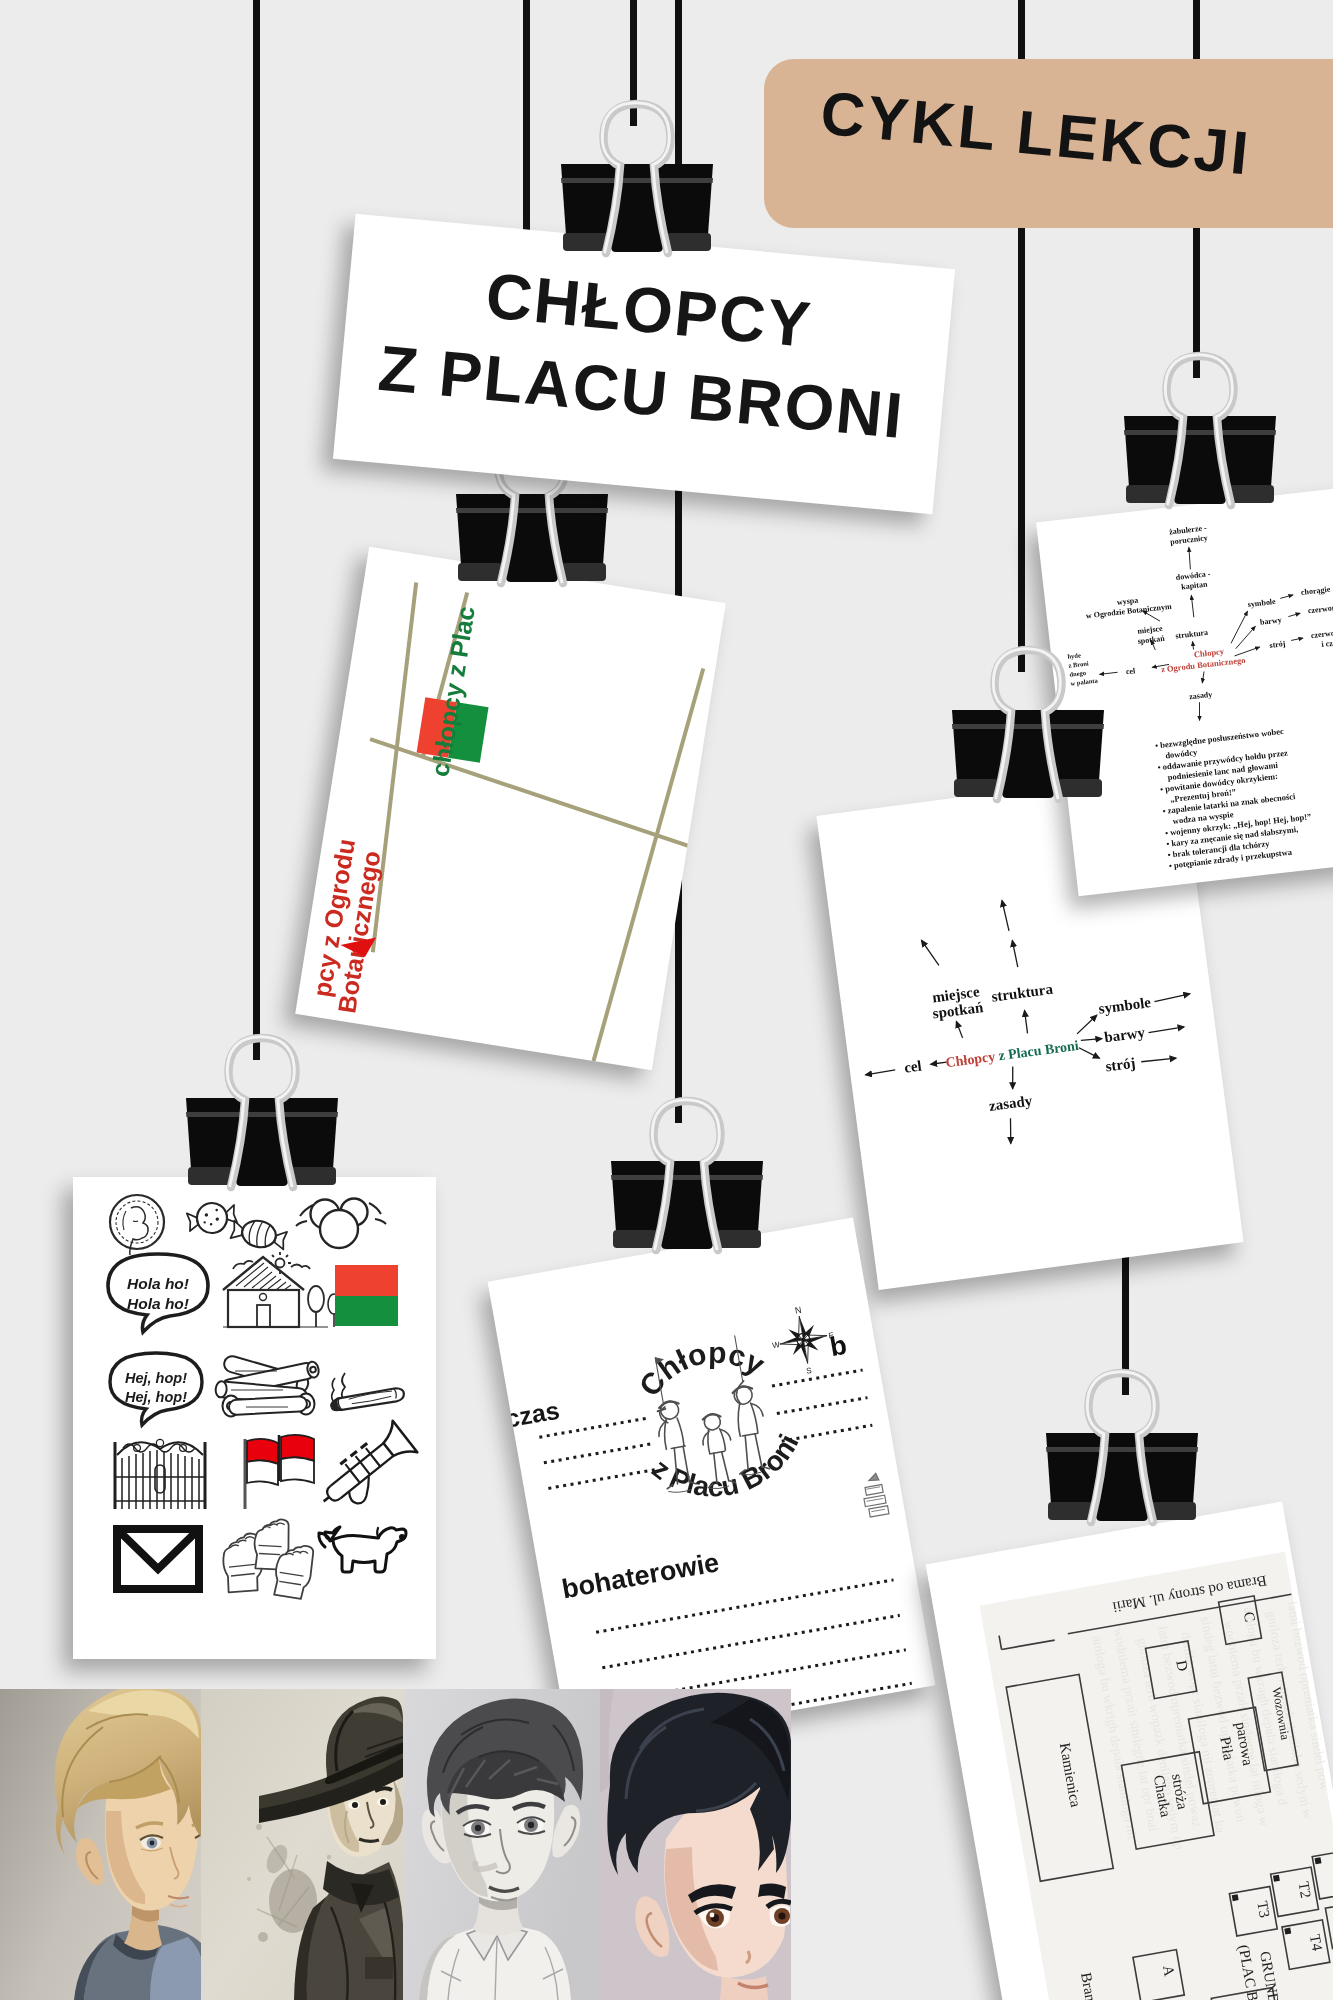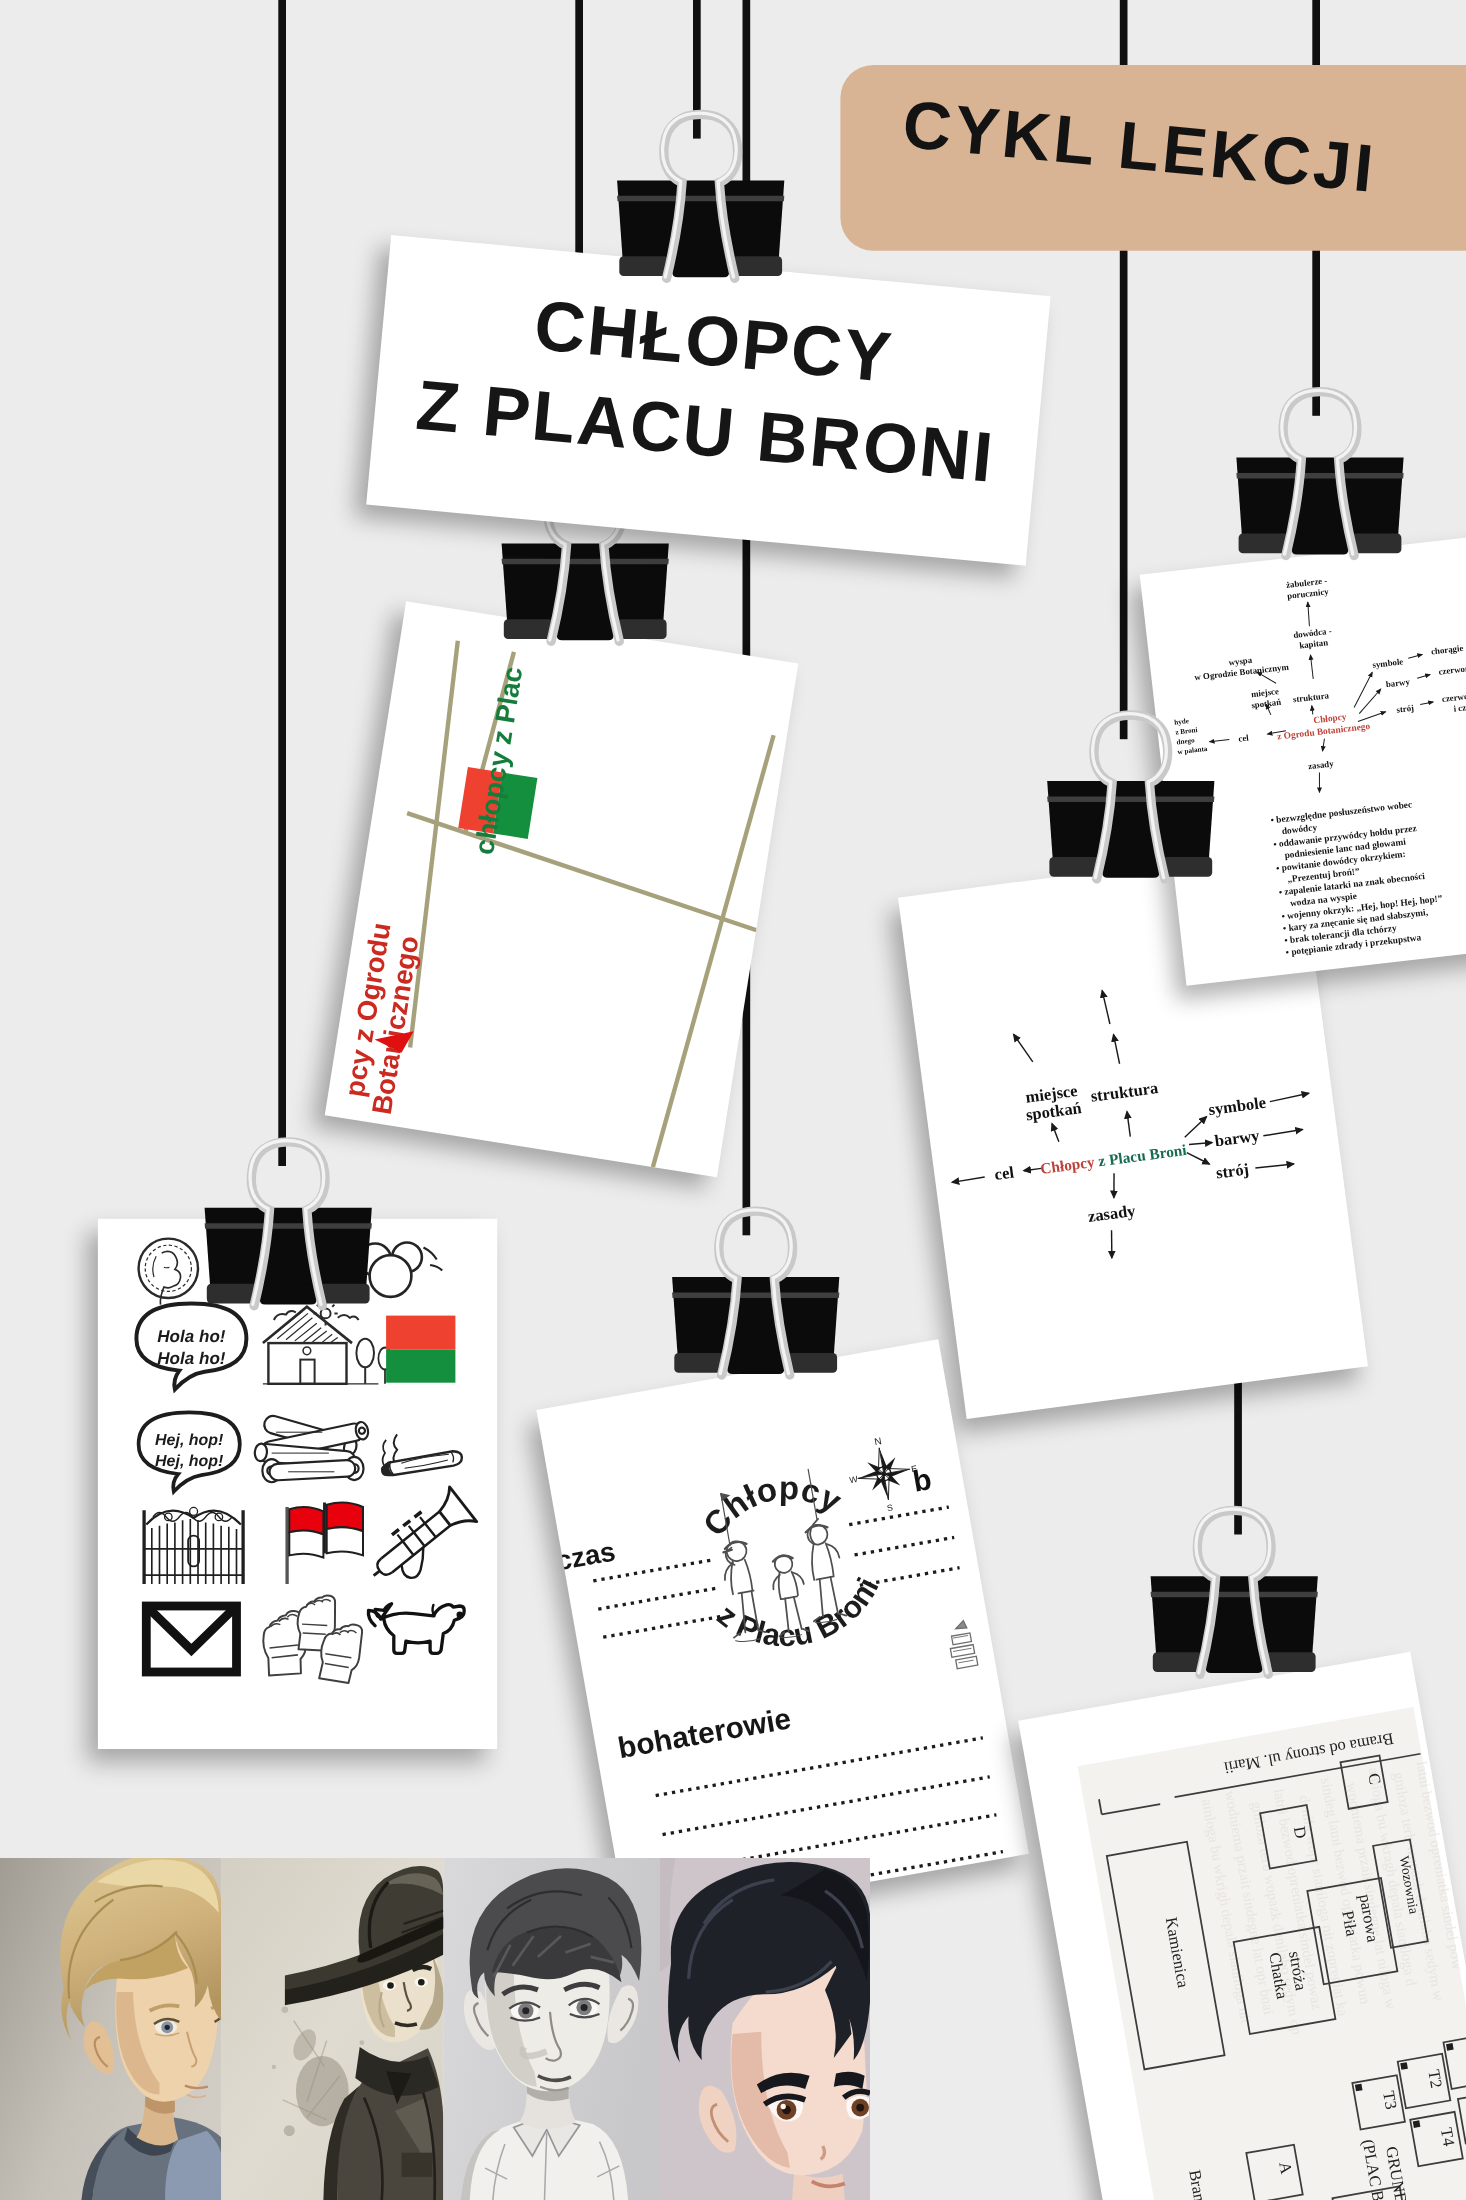--- a/index.html
+++ b/index.html
@@ -171,21 +171,21 @@
   </g>
 </svg>
 </div>
 <svg class="clip" style="left:1122px;top:350px" viewBox="0 0 156 160">
     <use href="#clipg"></use>
   </svg>
 <svg class="clip" style="left:950px;top:644px" viewBox="0 0 156 160">
     <use href="#clipg"></use>
   </svg>
 
-<div class="paper" style="left:73px;top:1108px;width:363px;height:482px;margin-left:16px;">
+<div class="paper" style="left:73px;top:1177px;width:363px;height:482px;">
 <svg width="363" height="482" viewBox="0 0 363 482">
 
   <g stroke="#2a2a2a" fill="none">
     <circle cx="64" cy="45" r="27" stroke-width="2.2"></circle>
     <circle cx="64" cy="45" r="21" stroke-width="1.1" stroke-dasharray="3 2.2"></circle>
     <path d="M58,31 q9,-4 13,4 q3,6 -1,11 q6,2 5,8 q-1,6 -6,7 q-4,3 -9,1 q-4,10 -3,16" stroke-width="1.5"></path>
     <path d="M53,34 q-5,9 -2,19 M60,44 q3,1 5,0" stroke-width="1.1"></path>
   </g>
 
   <g stroke="#242424" fill="#ffffff">

